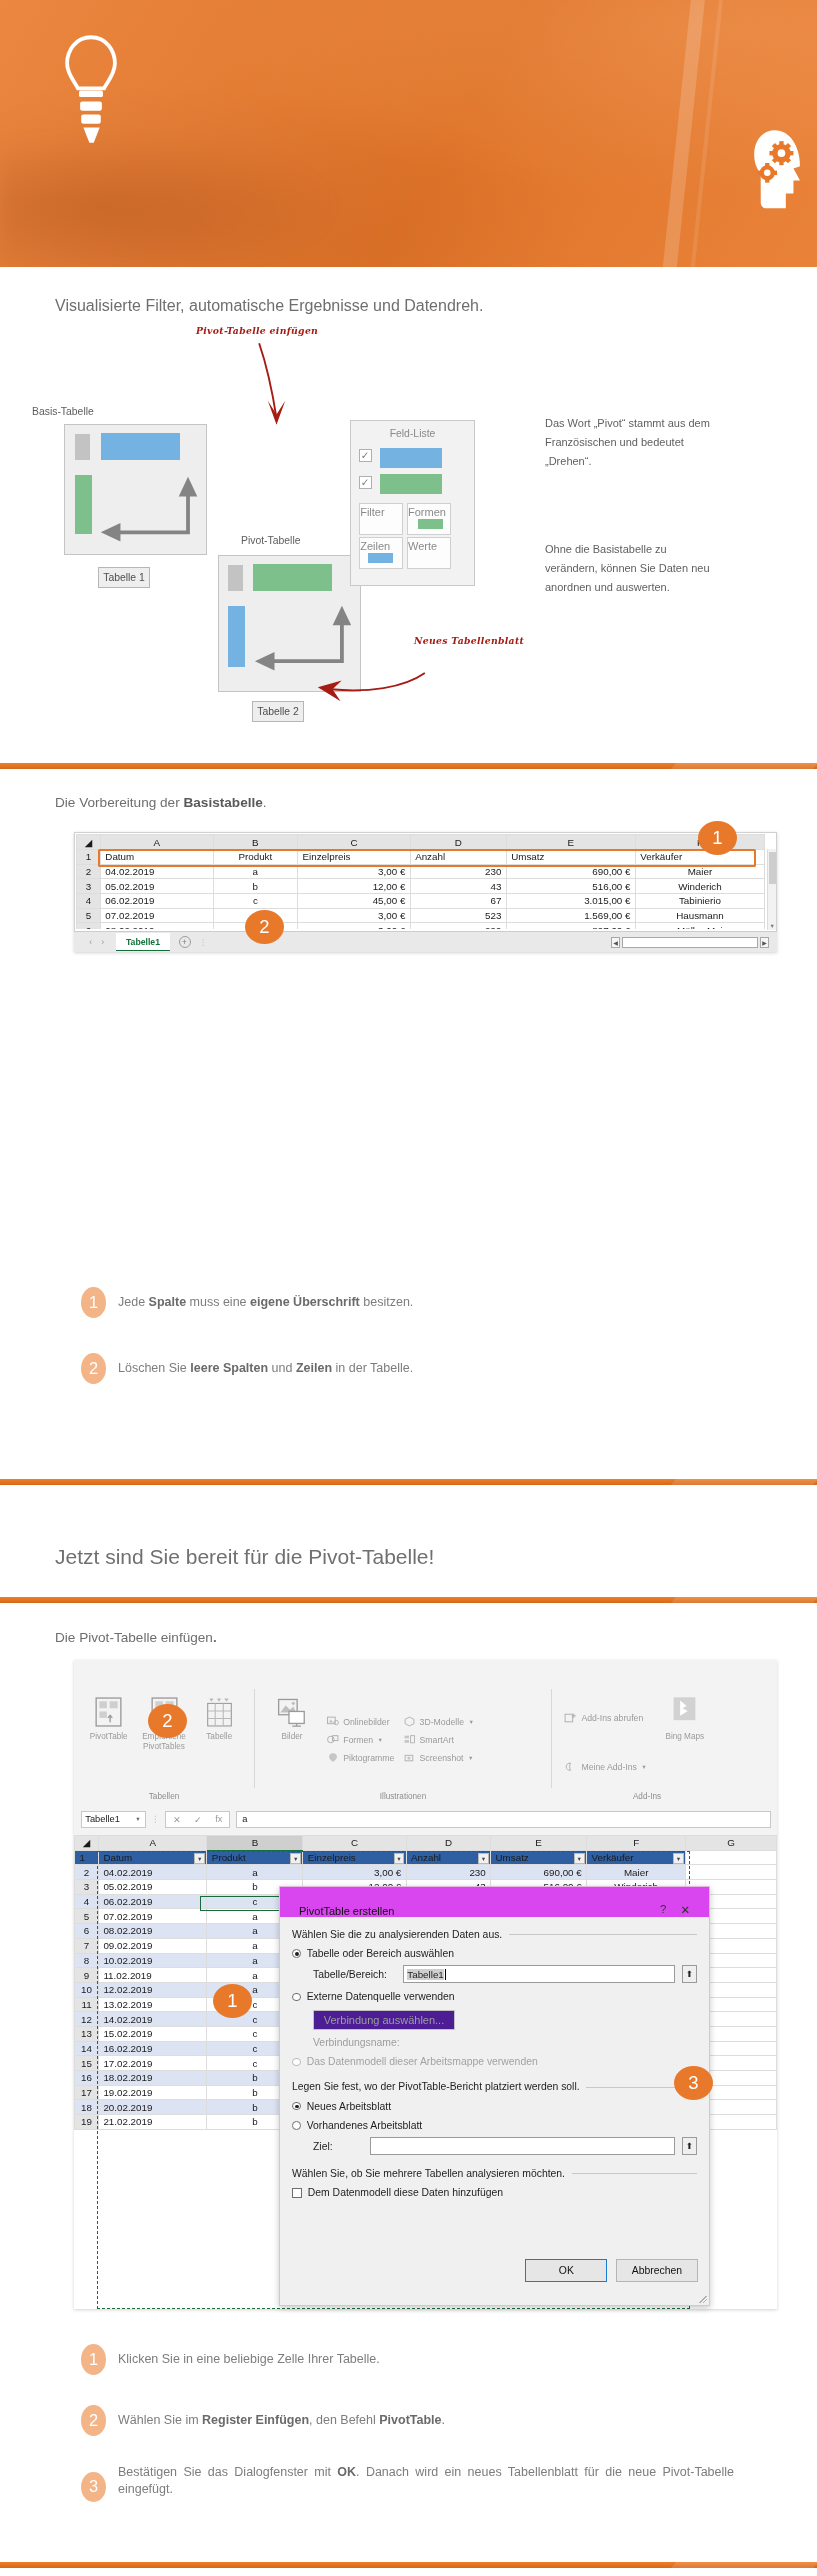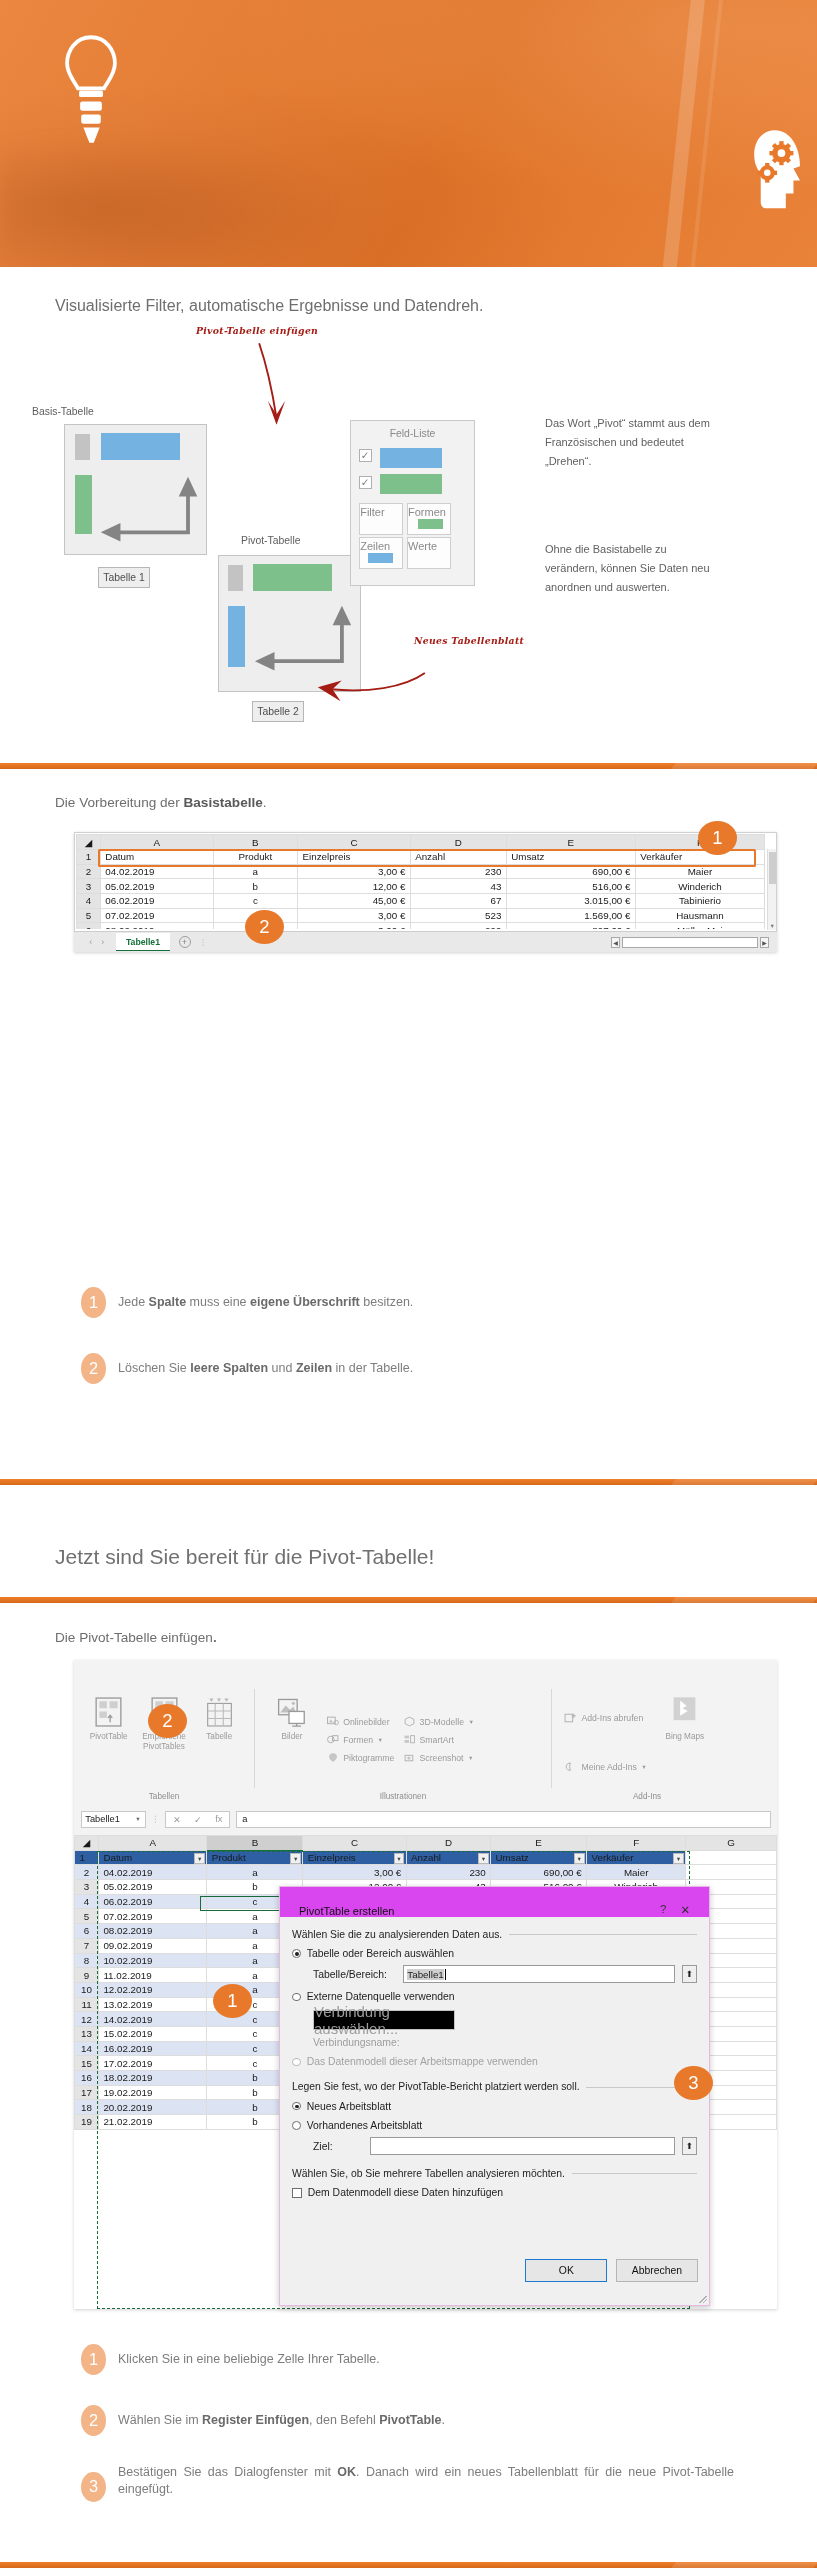--- a/index.html
+++ b/index.html
@@ -309,22 +309,22 @@
     display:flex; align-items:center; padding:0 3.3px; font-size:9.8px;
   }
   .txtfield .sel { background:#cfcfcf; padding:0 0.5px; }
   .caret { width:0.5px; height:11px; background:#000; margin-left:0.5px; }
   .pickbtn {
     width:15.3px; height:18px; background:#efefef; border:0.5px solid #9a9a9a;
     display:flex; align-items:center; justify-content:center; font-size:8.7px; color:#222;
   }
   .greybtn {
     margin-left:21px; margin-top:7.6px; width:142px; height:19.6px;
-    background:#000000; border:0.5px solid #c3c3c3; color:#9d9d9d;
-    display:flex; align-items:center; justify-content:center; font-size:15px;
+    background:#4c1d95; border:0.5px solid #c3c3c3; color:#9d9d9d;
+    display:flex; align-items:center; justify-content:center; font-size:11px;
   }
   .subtext { margin-left:21px; margin-top:7.6px; color:#9d9d9d; }
   .checkbox {
     width:9.8px; height:9.8px; background:#fff; border:0.5px solid #6e6e6e; flex:none;
   }
   .dlg-actions {
     position:absolute; right:11px; bottom:23px; display:flex; gap:8.7px;
   }
   .dbtn {
     width:82px; height:23px; background:#e6e6e6; border:0.5px solid #b5b5b5;

